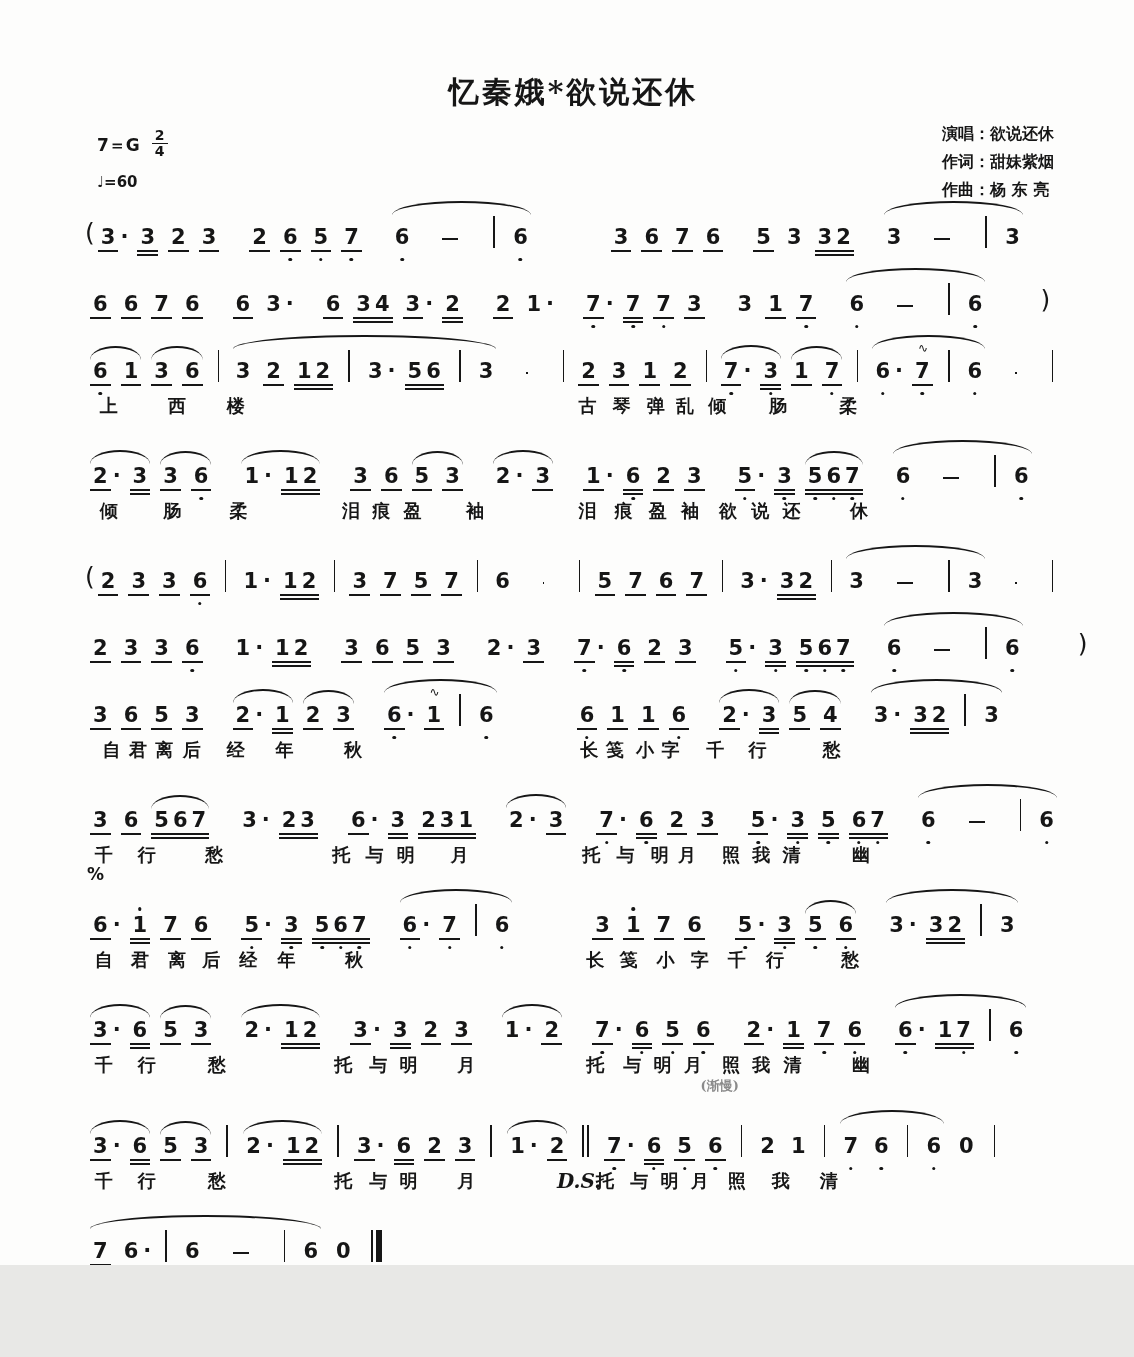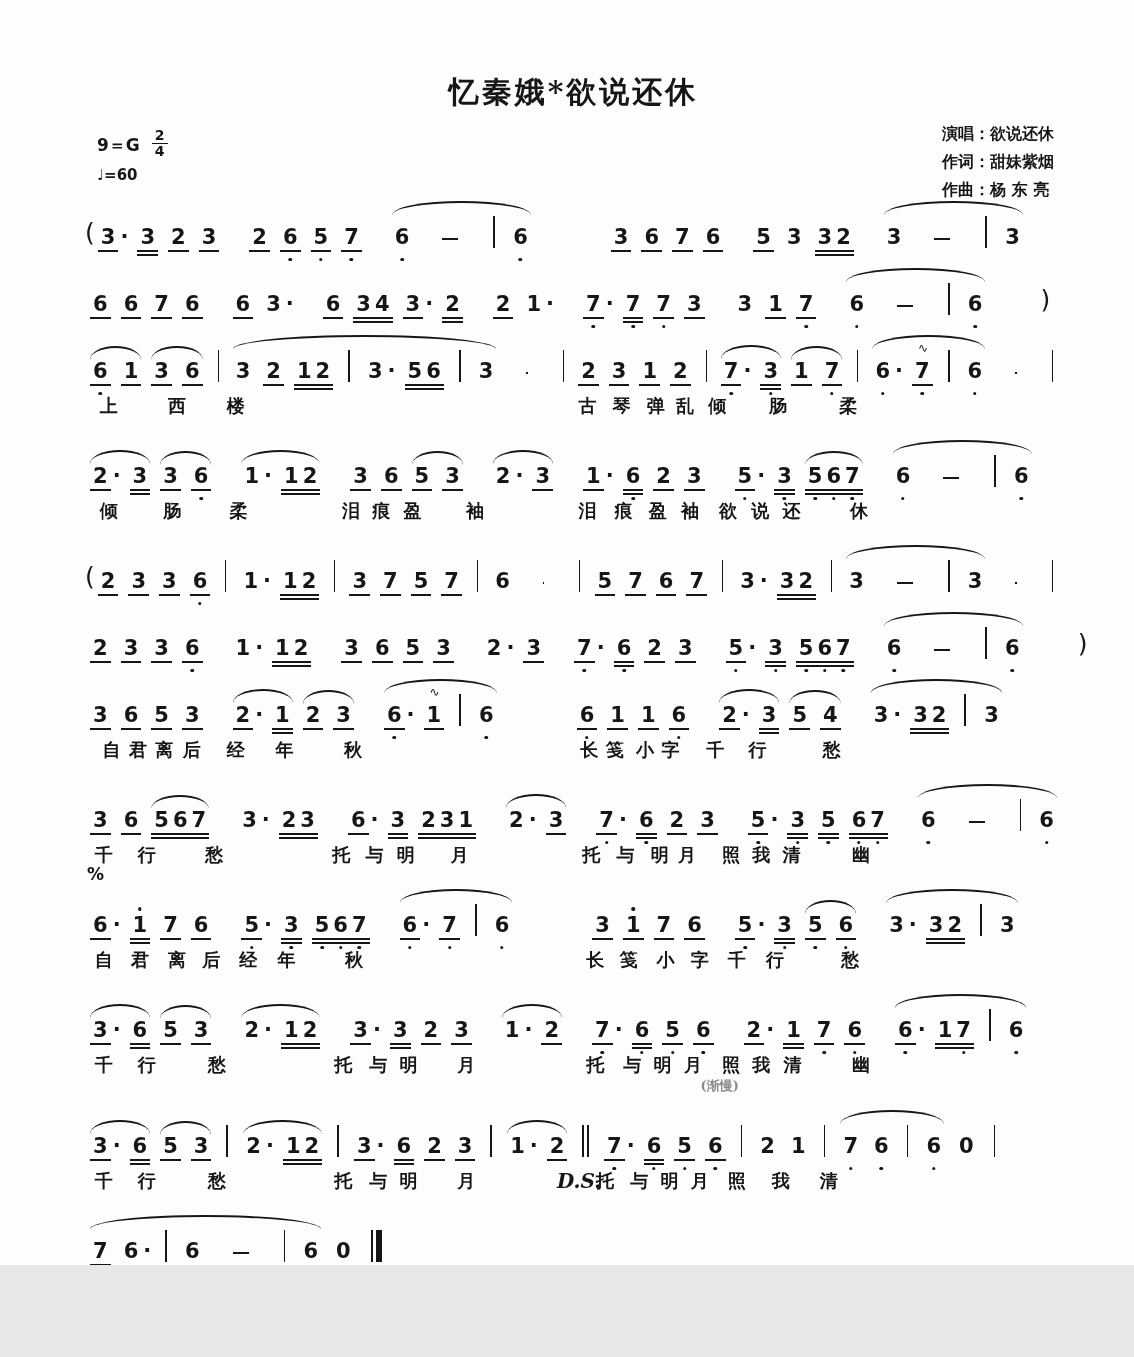--- a/index.html
+++ b/index.html
@@ -13,21 +13,21 @@
          font-family:"DejaVu Serif","Liberation Serif",serif;font-weight:bold;
          font-size:30px;letter-spacing:3px;}
   .credits{position:absolute;top:120px;right:8px;text-align:left;
            font-family:"DejaVu Serif","Liberation Serif",serif;font-weight:bold;
            font-size:16px;line-height:1.75;}
   .keyblock{position:absolute;top:130px;left:12px;font-weight:bold;font-size:17px;}
   .keyrow{display:flex;align-items:center;gap:6px;}
   .frac{display:inline-flex;flex-direction:column;align-items:center;font-size:14px;
         line-height:1.05;margin-left:6px;transform:translateY(-2px);}
   .frac .num{border-bottom:1.6px solid #161616;padding:0 3px;}
-  .temporow{margin-top:6px;font-size:15px;}
+  .temporow{margin-top:13px;font-size:15px;}
   
   .music{position:relative;}
   .system{position:relative;margin-bottom:19px;}
   .system.gap-top{margin-top:30px;}
   .notes-row{display:flex;align-items:flex-end;height:48px;position:relative;
              font-weight:bold;font-size:21px;line-height:1;}
   .note{position:relative;display:inline-block;margin:0 7px;padding:0 1px;}
   .note.tight{margin-left:-5px;}
   .note .u{position:absolute;left:-2px;right:-2px;height:1.8px;background:#161616;}
   .note .u1{bottom:-4px;}
@@ -67,21 +67,21 @@
 
     <div class="header">
       <div class="title">忆秦娥*欲说还休</div>
       <div class="credits">
         <div>演唱：欲说还休</div>
         <div>作词：甜妹紫烟</div>
         <div>作曲：杨 东 亮</div>
       </div>
       <div class="keyblock">
         <div class="keyrow">
-          <span>9＝G</span>
+          <span>7＝G</span>
           <span class="frac">
             <span class="num">2</span>
             <span class="den">4</span>
           </span>
         </div>
         <div class="temporow">♩=60</div>
       </div>
     </div>
 
     <div class="music" id="music">

